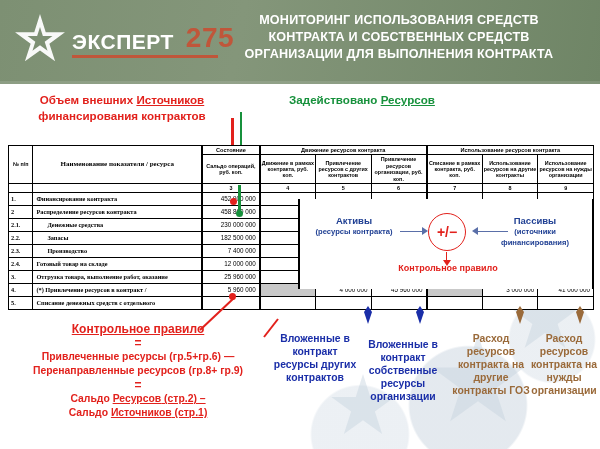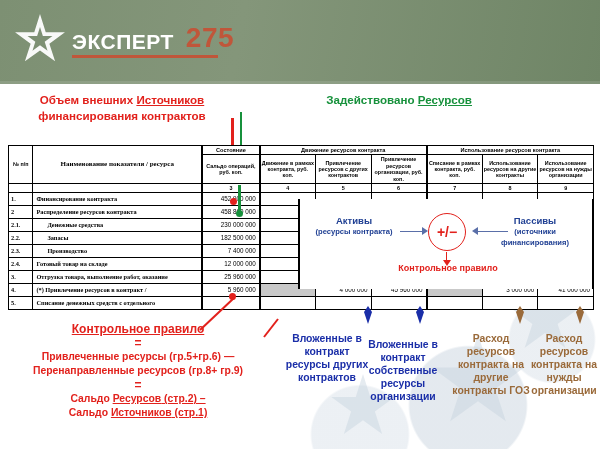--- a/index.html
+++ b/index.html
@@ -69,21 +69,21 @@
   }
 
   
   .ann-red-top{
     position:absolute; left:16px; top:92px; width:212px;
     color:#e2211c; font-size:11.6px; font-weight:bold; line-height:16px; text-align:center;
   }
   .ann-red-top u{ text-decoration:underline; }
   .ann-green-top{
     position:absolute; left:252px; top:92px; width:220px;
-    color:#17913c; font-size:11.6px; font-weight:bold; line-height:16px; text-align:right;
+    color:#17913c; font-size:11.6px; font-weight:bold; line-height:16px; text-align:center;
   }
   .ann-green-top u{ text-decoration:underline; }
 
   
   .bar-red{ position:absolute; left:231px; top:118px; width:3px; height:28px; background:#e2211c; }
   .bar-green{ position:absolute; left:240px; top:112px; width:2px; height:34px; background:#17913c; }
 
   
   .tbl-wrap{ position:absolute; left:8px; top:145px; width:586px; }
   table{ border-collapse:collapse; width:586px; table-layout:fixed; background:#fff; }
@@ -166,20 +166,25 @@
       <div class="star"></div>
         <div class="star-inner"></div>
     </div>
     <div class="logo-text">
       <div class="logo-row">
         <span class="logo-main">ЭКСПЕРТ</span>
         <span class="logo-num">275</span>
       </div>
       <div class="logo-bar"></div>
     </div>
+  </div>
+  <div class="title">
+    <div>МОНИТОРИНГ ИСПОЛЬЗОВАНИЯ СРЕДСТВ</div>
+    <div>КОНТРАКТА И СОБСТВЕННЫХ СРЕДСТВ</div>
+    <div>ОРГАНИЗАЦИИ ДЛЯ ВЫПОЛНЕНИЯ КОНТРАКТА</div>
   </div>
 </div>
 
 <div class="wm">
   <div class="wm-star" style="left:430px;top:250px;"></div>
   <div class="wm-star" style="left:510px;top:200px;width:70px;height:70px;"></div>
   <div class="wm-star" style="left:330px;top:290px;width:66px;height:66px;"></div>
 </div>
 
 <div class="ann-red-top">
@@ -399,16 +404,16 @@
   <div class="rule-line">Перенаправленные ресурсов (гр.8+ гр.9)</div>
   <div class="eq">=</div>
   <div class="rule-line">
     <span>Сальдо </span><u>Ресурсов</u><u> (стр.2) –</u>
   </div>
   <div class="rule-line">
     <span>Сальдо </span><u>Источников</u><u> (стр.1)</u>
   </div>
 </div>
 
-<div class="blue-lbl" style="left:284px;top:332px;width:86px;">Вложенные в контракт ресурсы других контрактов</div>
+<div class="blue-lbl" style="left:272px;top:332px;width:86px;">Вложенные в контракт ресурсы других контрактов</div>
 <div class="blue-lbl" style="left:358px;top:338px;width:90px;">Вложенные в контракт собственные ресурсы организации</div>
 <div class="brown-lbl" style="left:452px;top:332px;width:78px;">Расход ресурсов контракта на другие контракты ГОЗ</div>
 <div class="brown-lbl" style="left:530px;top:332px;width:68px;">Расход ресурсов контракта на нужды организации</div>
 
 </body></html>

